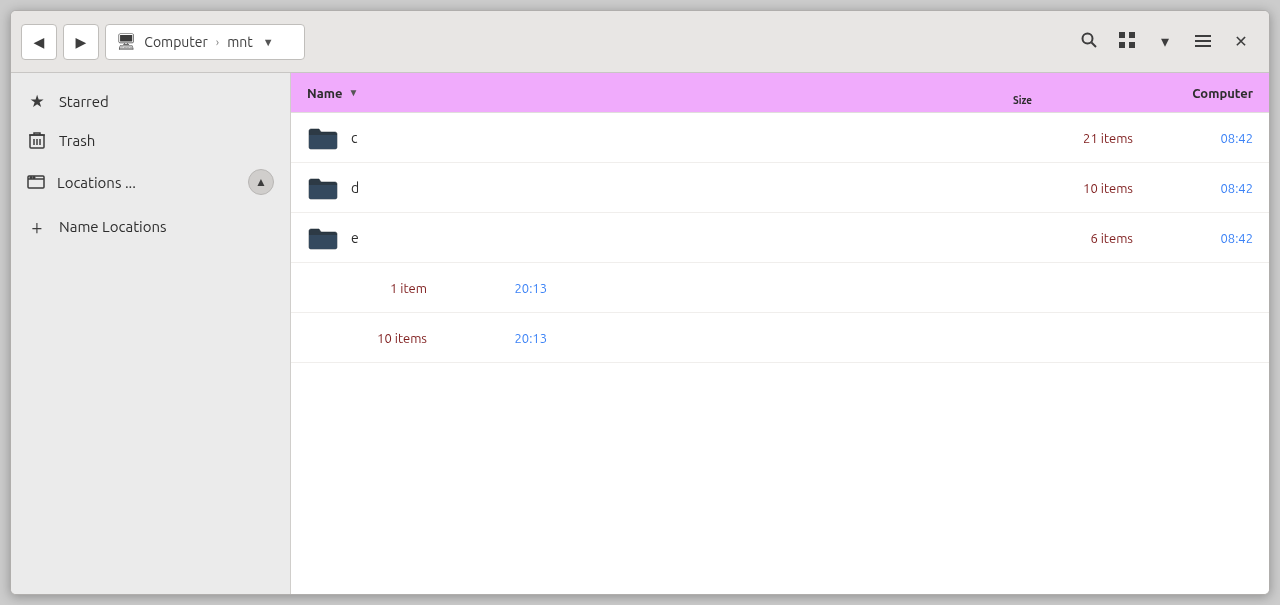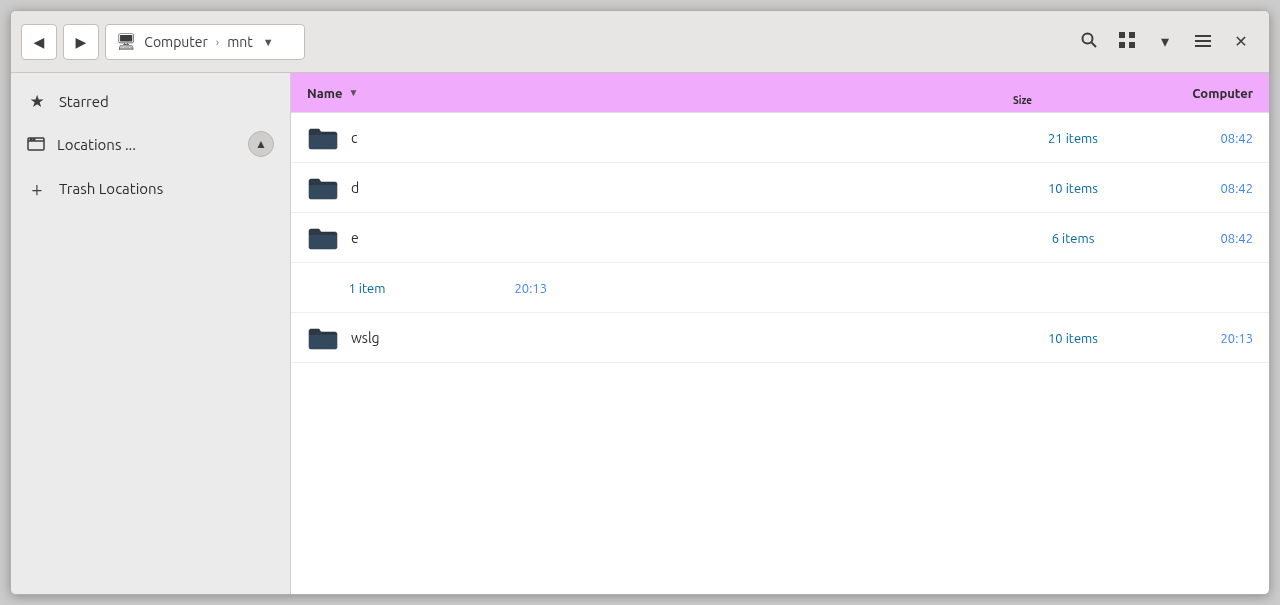--- a/index.html
+++ b/index.html
@@ -234,22 +234,22 @@
       position: relative;
       flex-shrink: 0;
     }
     .folder-icon svg {
       width: 32px;
       height: 28px;
     }
     .file-size-cell {
       width: 120px;
       font-size: 13px;
-      color: #0369a1;
-      text-align: center;
+      color: #7f1d1d;
+      text-align: right;
     }
     .file-modified-cell {
       width: 120px;
       font-size: 13px;
       color: #3b82f6;
       text-align: right;
     }
   </style>
 </head>
 <body>
@@ -302,39 +302,51 @@
     </div>
   </div>
 
   <div class="content">
 
     <div class="sidebar">
       <div class="sidebar-item">
         <span class="icon">★</span>
         <span>Starred</span>
       </div>
+      <div class="sidebar-item">
+        <span class="icon">
+          <svg width="16" height="18" viewBox="0 0 16 18" fill="none" stroke="#3d3d3d" stroke-width="1.5">
+            <rect x="1" y="4" width="14" height="13" rx="1"></rect>
+            <path d="M0 4h16M5 4V2h6v2"></path>
+            <line x1="5" y1="8" x2="5" y2="14"></line>
+            <line x1="8" y1="8" x2="8" y2="14"></line>
+            <line x1="11" y1="8" x2="11" y2="14"></line>
+          </svg>
+        </span>
+        <span>Trash</span>
+      </div>
       <div class="sidebar-filesystem">
         <div class="sidebar-filesystem-left">
           <span class="icon">
             <svg width="18" height="16" viewBox="0 0 18 16" fill="none" stroke="#3d3d3d" stroke-width="1.5">
               <rect x="1" y="3" width="16" height="12" rx="1"></rect>
               <path d="M1 6h16"></path>
               <circle cx="4" cy="4.5" r="0.8" fill="#3d3d3d"></circle>
               <circle cx="7" cy="4.5" r="0.8" fill="#3d3d3d"></circle>
             </svg>
           </span>
           <span>Locations ...</span>
         </div>
         <div class="eject-btn">
           <span>▲</span>
         </div>
       </div>
       <div class="sidebar-item">
         <span class="icon" style="font-size:20px;font-weight:300;">+</span>
-        <span>Trash Locations</span>
+        <span>Name Locations</span>
       </div>
     </div>
 
     <div class="main">
       <div class="file-header">
         <div class="col-name">
           <span>Name</span>
           <span class="col-sort-arrow">▼</span>
         </div>
         <div class="col-size">
@@ -382,28 +394,19 @@
       <span>e</span>
     </div>
     <div class="file-size-cell">6 items</div>
     <div class="file-modified-cell">08:42</div>
   </div>
           <div class="file-row">
     <div class="file-size-cell">1 item</div>
     <div class="file-modified-cell">20:13</div>
   </div>
           <div class="file-row">
-    <div class="file-name-cell">
-      <div class="folder-icon">
-        <svg viewBox="0 0 32 28" fill="none" xmlns="http://www.w3.org/2000/svg">
-          <path d="M2 7C2 5.9 2.9 5 4 5H12L14 8H28C29.1 8 30 8.9 30 10V23C30 24.1 29.1 25 28 25H4C2.9 25 2 24.1 2 23V7Z" fill="#2d3a45" stroke="#1a252f" stroke-width="0.5"></path>
-          <path d="M2 11H30V23C30 24.1 29.1 25 28 25H4C2.9 25 2 24.1 2 23V11Z" fill="#34495e"></path>
-        </svg>
-      </div>
-      <span>wslg</span>
-    </div>
     <div class="file-size-cell">10 items</div>
     <div class="file-modified-cell">20:13</div>
   </div>
         </div>
     </div>
   </div>
 </div>
 
 </body></html>

